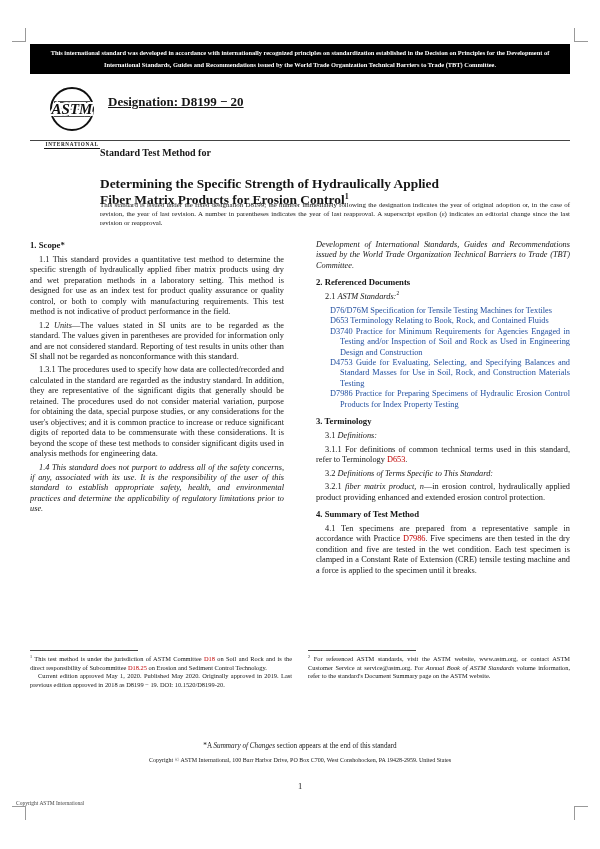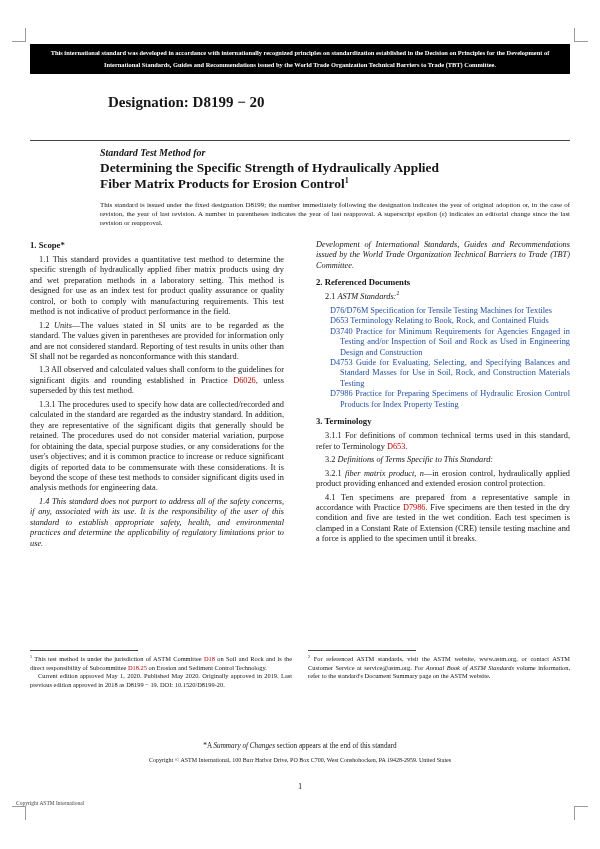--- a/index.html
+++ b/index.html
@@ -13,26 +13,26 @@
   .crop.tr { left:574px; top:28px; border-bottom:1px solid #999; border-left:1px solid #999; }
   .crop.bl { left:12px; top:806px; border-top:1px solid #999; border-right:1px solid #999; }
   .crop.br { left:574px; top:806px; border-top:1px solid #999; border-left:1px solid #999; }
 
   .banner { position:absolute; left:30px; top:44px; width:540px; background:#000; color:#fff;
             font-weight:bold; font-size:6.4px; line-height:1.85; text-align:center; padding:3px 12px; }
 
   .logo { position:absolute; left:44px; top:84px; width:56px; text-align:center; }
   .logo-sub { font-size:5.2px; font-weight:bold; letter-spacing:0.7px; margin-top:1px; border-bottom:1px solid #111; padding-bottom:1px; }
 
-  .designation { position:absolute; left:108px; top:94px; font-size:15px; font-weight:bold; }
+  .designation { position:absolute; left:108px; top:94px; font-size:13px; font-weight:bold;text-decoration:underline; }
 
   .header-rule { position:absolute; left:30px; top:140px; width:540px; border-top:1px solid #444; }
 
   .titleblock { position:absolute; left:100px; top:147px; width:470px; }
-  .kicker { font-size:10px; font-weight:bold; margin-bottom:2px;font-style:italic; }
+  .kicker { font-size:10px; font-weight:bold; margin-bottom:18px; }
   .main { font-size:13.4px; font-weight:bold; line-height:1.18; }
   .tsup { font-size:8px; vertical-align:super; line-height:0; }
 
   .issuance { position:absolute; left:100px; top:200px; width:470px; font-size:6.9px; line-height:1.33; text-align:justify; }
 
   .columns { position:absolute; left:30px; top:240px; width:540px; height:408px; overflow:hidden;
              display:flex; gap:32px; font-size:8.3px; line-height:1.26; text-align:justify;font-family:Liberation Serif, serif; }
   .col { width:262px; }
   .col p { text-indent:9px; margin:0 0 3px 0; }
   .col p.noindent { text-indent:0; }
@@ -63,60 +63,71 @@
 
 <div class="page">
 
   <div class="crop tl"></div>
   <div class="crop tr"></div>
   <div class="crop bl"></div>
   <div class="crop br"></div>
 
   <div class="banner">This international standard was developed in accordance with internationally recognized principles on standardization established in the Decision on Principles for the Development of International Standards, Guides and Recommendations issued by the World Trade Organization Technical Barriers to Trade (TBT) Committee.</div>
 
+  <div class="logo">
+    <svg width="54" height="52" viewBox="0 0 54 52">
+      <circle cx="27" cy="25" r="21" fill="none" stroke="#111" stroke-width="2"></circle>
+      <line x1="9" y1="18" x2="45" y2="18" stroke="#111" stroke-width="1.3"></line>
+      <line x1="6" y1="25" x2="48" y2="25" stroke="#111" stroke-width="1.3"></line>
+      <line x1="9" y1="32" x2="45" y2="32" stroke="#111" stroke-width="1.3"></line>
+      <text x="27" y="30" text-anchor="middle" font-size="15" font-style="italic" font-weight="bold" font-family="Liberation Serif, serif" fill="#111" stroke="#ffffff" stroke-width="4" paint-order="stroke">ASTM</text>
+    </svg>
+    <div class="logo-sub">INTERNATIONAL</div>
+  </div>
 
   <div class="designation">Designation: D8199 − 20</div>
 
   <div class="header-rule"></div>
 
   <div class="titleblock">
     <div class="kicker">Standard Test Method for</div>
     <div class="main">
       <span>Determining the Specific Strength of Hydraulically Applied</span><br>
       <span>Fiber Matrix Products for Erosion Control</span><span class="tsup">1</span>
     </div>
   </div>
 
   <div class="issuance">This standard is issued under the fixed designation D8199; the number immediately following the designation indicates the year of original adoption or, in the case of revision, the year of last revision. A number in parentheses indicates the year of last reapproval. A superscript epsilon (ε) indicates an editorial change since the last revision or reapproval.</div>
 
   <div class="columns">
     <div class="col">
       <h2>1. Scope*</h2>
       <p>1.1 This standard provides a quantitative test method to determine the specific strength of hydraulically applied fiber matrix products using dry and wet preparation methods in a laboratory setting. This method is designed for use as an index test for product quality assurance or quality control, or both to comply with manufacturing requirements. This test method is not indicative of product performance in the field.</p>
       <p><span>1.2 </span><span class="i">Units</span><span>—The values stated in SI units are to be regarded as the standard. The values given in parentheses are provided for information only and are not considered standard. Reporting of test results in units other than SI shall not be regarded as nonconformance with this standard.</span></p>
-      <p><span>1.3 All observed and calculated values shall conform to the guidelines for significant digits and rounding established in Practice </span><span class="ref">D6026</span><span>, unless superseded by this test method.</span></p>
       <p>1.3.1 The procedures used to specify how data are collected/recorded and calculated in the standard are regarded as the industry standard. In addition, they are representative of the significant digits that generally should be retained. The procedures used do not consider material variation, purpose for obtaining the data, special purpose studies, or any considerations for the user's objectives; and it is common practice to increase or reduce significant digits of reported data to be commensurate with these considerations. It is beyond the scope of these test methods to consider significant digits used in analysis methods for engineering data.</p>
       <p class="i">1.4 This standard does not purport to address all of the safety concerns, if any, associated with its use. It is the responsibility of the user of this standard to establish appropriate safety, health, and environmental practices and determine the applicability of regulatory limitations prior to use.</p>
     </div>
 
     <div class="col">
       <p class="i noindent">Development of International Standards, Guides and Recommendations issued by the World Trade Organization Technical Barriers to Trade (TBT) Committee.</p>
       <h2>2. Referenced Documents</h2>
       <p><span>2.1 </span><span class="i">ASTM Standards:</span><span class="sup">2</span></p>
       <ul class="reflist">
         <li>D76/D76M Specification for Tensile Testing Machines for Textiles</li>
         <li>D653 Terminology Relating to Book, Rock, and Contained Fluids</li>
         <li>D3740 Practice for Minimum Requirements for Agencies Engaged in Testing and/or Inspection of Soil and Rock as Used in Engineering Design and Construction</li>
         <li>D4753 Guide for Evaluating, Selecting, and Specifying Balances and Standard Masses for Use in Soil, Rock, and Construction Materials Testing</li>
         <li>D7986 Practice for Preparing Specimens of Hydraulic Erosion Control Products for Index Property Testing</li>
       </ul>
       <h2>3. Terminology</h2>
+      <p><span>3.1 </span><span class="i">Definitions:</span></p>
       <p><span>3.1.1 For definitions of common technical terms used in this standard, refer to Terminology </span><span class="ref">D653</span><span>.</span></p>
       <p><span>3.2 </span><span class="i">Definitions of Terms Specific to This Standard:</span></p>
       <p><span>3.2.1 </span><span class="i">fiber matrix product, n</span><span>—in erosion control, hydraulically applied product providing enhanced and extended erosion control protection.</span></p>
+      <h2>4. Summary of Test Method</h2>
       <p><span>4.1 Ten specimens are prepared from a representative sample in accordance with Practice </span><span class="ref">D7986</span><span>. Five specimens are then tested in the dry condition and five are tested in the wet condition. Each test specimen is clamped in a Constant Rate of Extension (CRE) tensile testing machine and a force is applied to the specimen until it breaks.</span></p>
     </div>
   </div>
 
   <div class="footnotes">
     <div class="fncol">
       <div class="fnrule"></div>
       <p class="fn"><span class="sup">1</span><span> This test method is under the jurisdiction of ASTM Committee </span><span class="ref">D18</span><span> on Soil and Rock and is the direct responsibility of Subcommittee </span><span class="ref">D18.25</span><span> on Erosion and Sediment Control Technology.</span></p>
       <p class="fn ind">Current edition approved May 1, 2020. Published May 2020. Originally approved in 2019. Last previous edition approved in 2018 as D8199 − 19. DOI: 10.1520/D8199-20.</p>
     </div>

